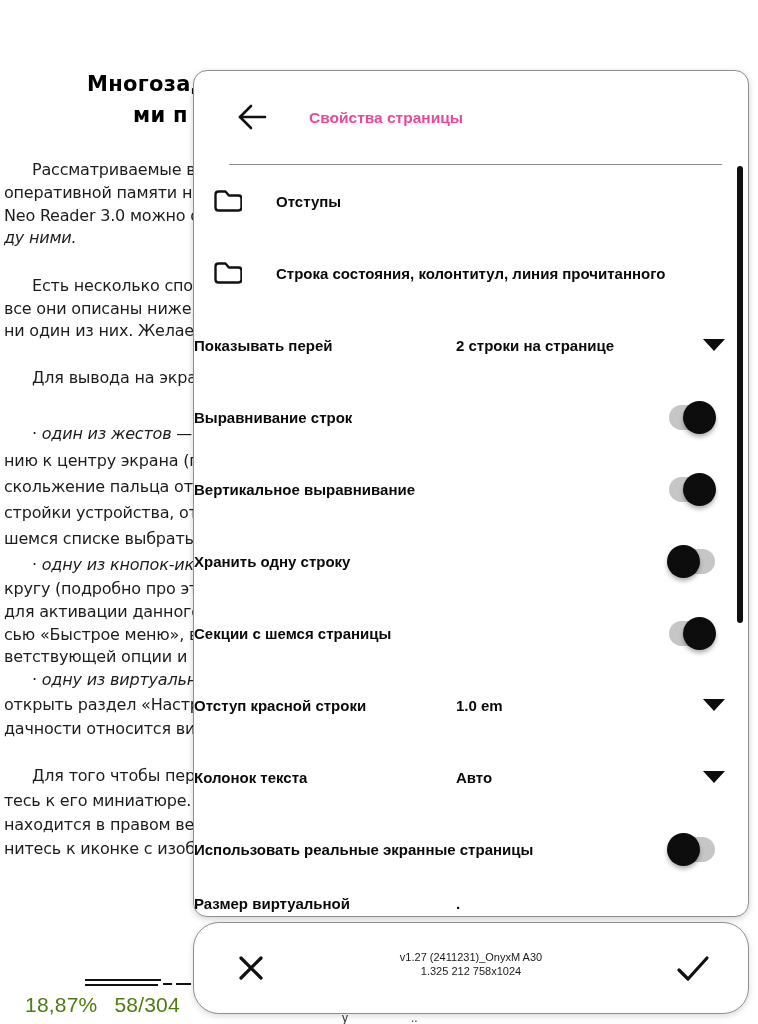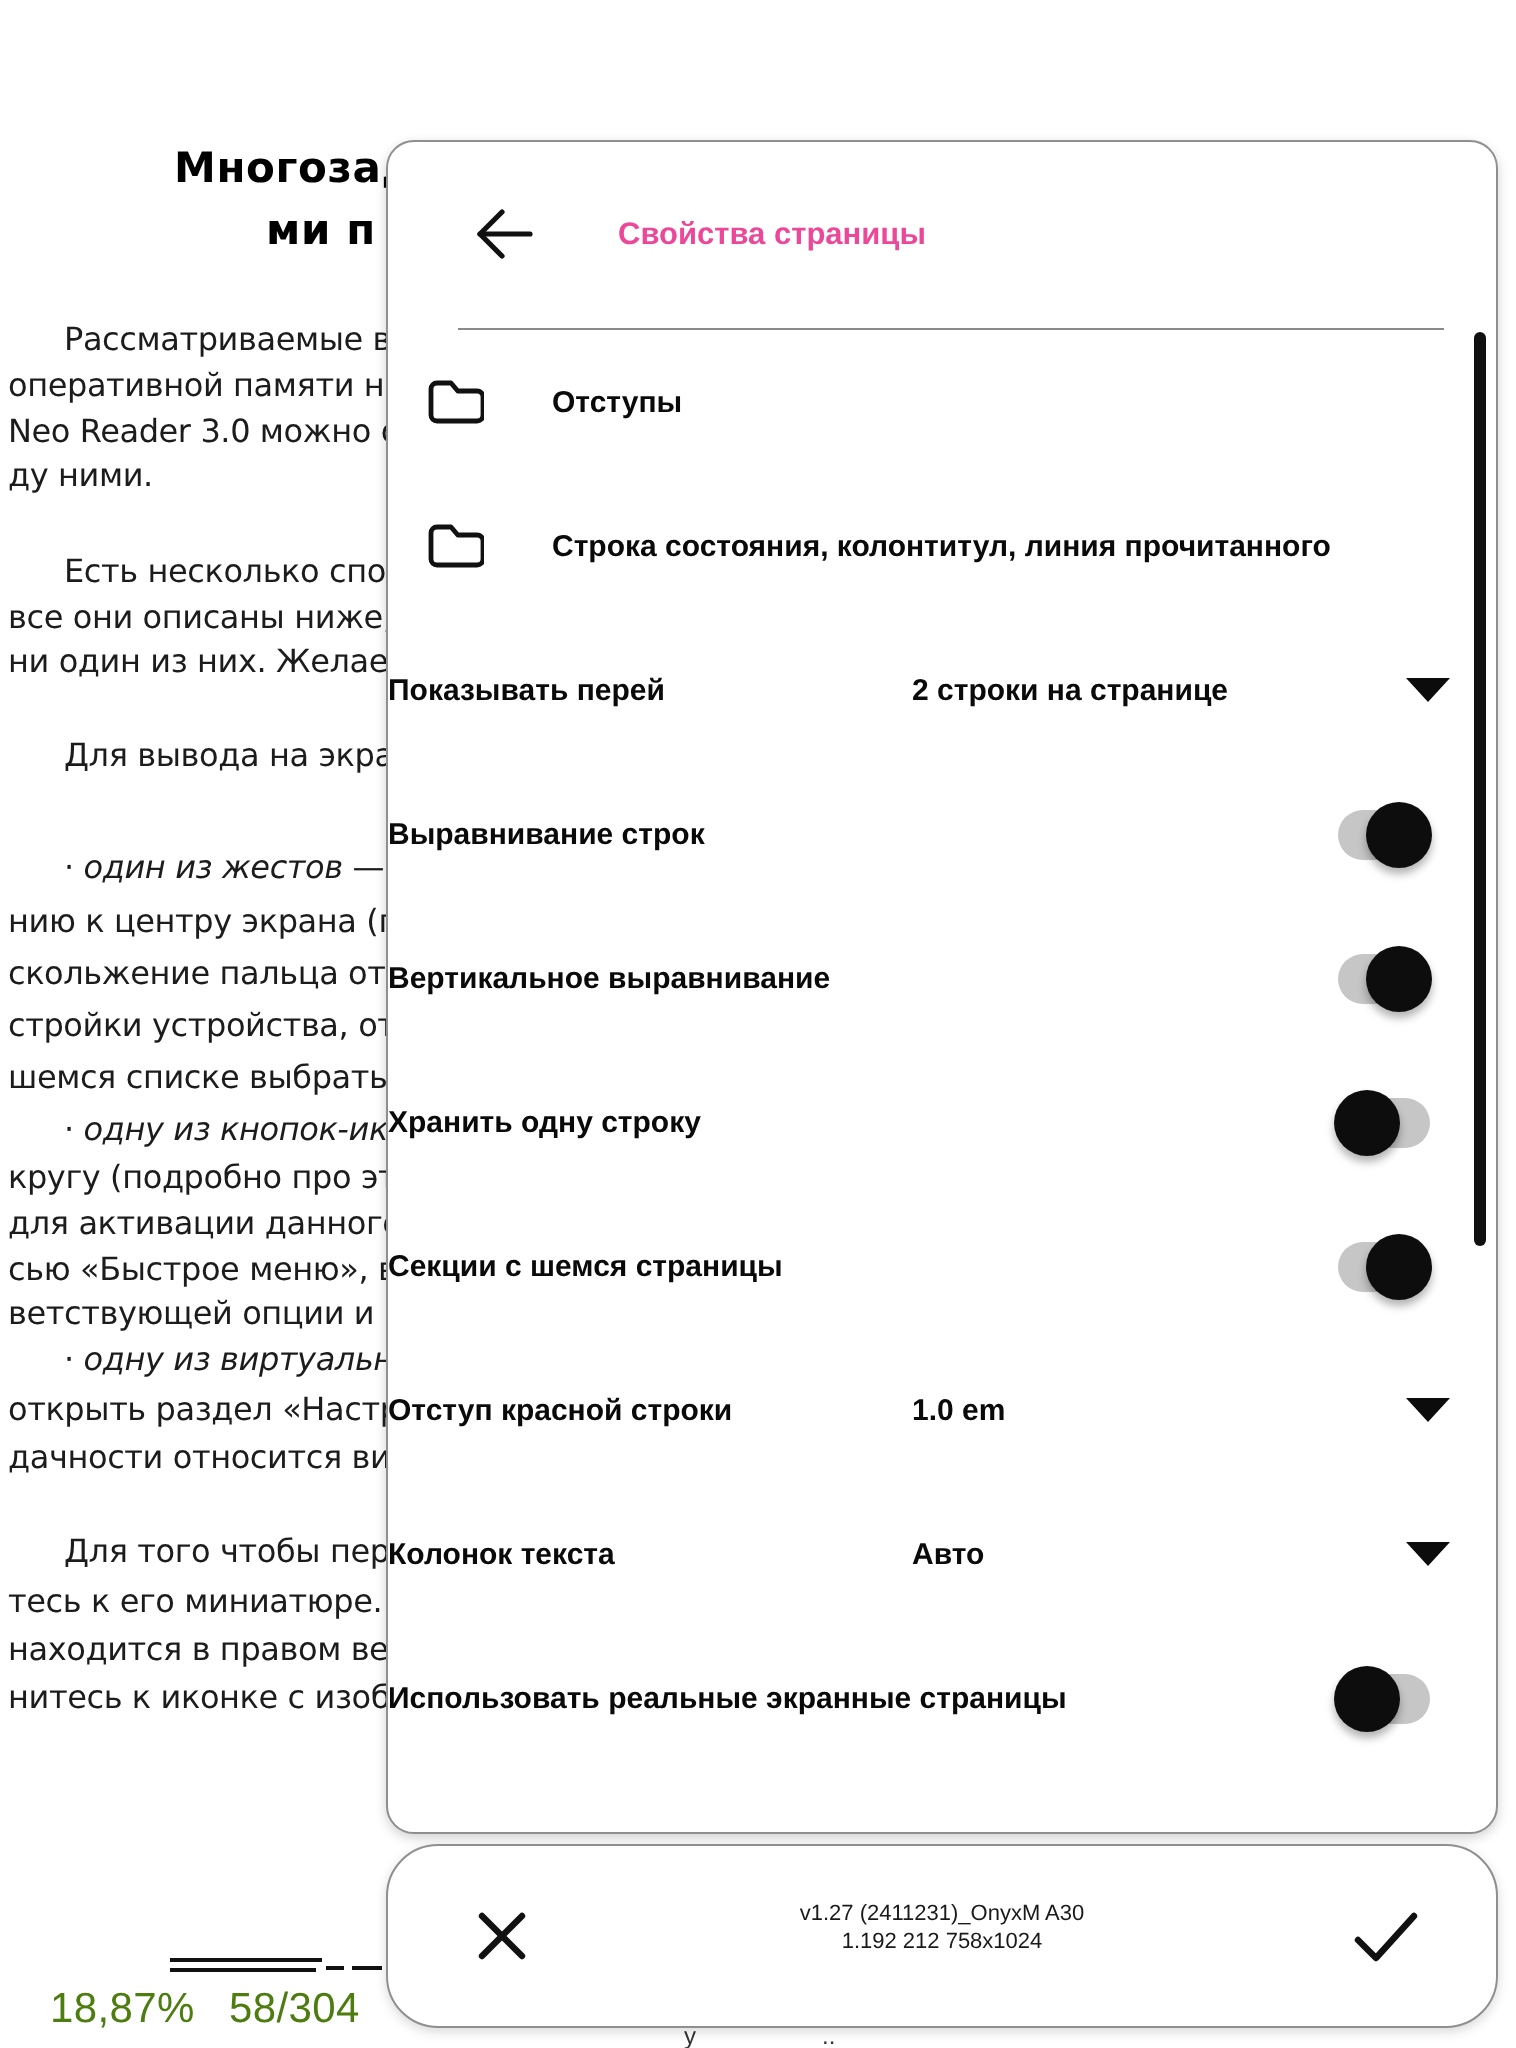--- a/index.html
+++ b/index.html
@@ -78,21 +78,21 @@
 </head>
 <body>
 
 <div class="book-layer">
   <div class="book-heading bh1">Многозад</div>
   <div class="book-heading bh2">ми п</div>
   <div id="book-lines">
       <div class="book-line indent" style="top: 160px;"><span class="pre">Рассматриваемые в на</span><span class="it"></span><span class="post"></span></div>
       <div class="book-line" style="top: 183px;"><span class="pre">оперативной памяти нес</span><span class="it"></span><span class="post"></span></div>
       <div class="book-line" style="top: 206px;"><span class="pre">Neo Reader 3.0 можно от</span><span class="it"></span><span class="post"></span></div>
-      <div class="book-line" style="top: 228px;"><span class="pre">ду ними.</span><span class="it"></span><span class="post"></span></div>
+      <div class="book-line" style="top: 228px; font-style: italic;"><span class="pre">ду ними.</span><span class="it"></span><span class="post"></span></div>
       <div class="book-line indent" style="top: 276px;"><span class="pre">Есть несколько спосо</span><span class="it"></span><span class="post"></span></div>
       <div class="book-line" style="top: 299px;"><span class="pre">все они описаны ниже, н</span><span class="it"></span><span class="post"></span></div>
       <div class="book-line" style="top: 321px;"><span class="pre">ни один из них. Желаемы</span><span class="it"></span><span class="post"></span></div>
       <div class="book-line indent" style="top: 368px;"><span class="pre">Для вывода на экран в</span><span class="it"></span><span class="post"></span></div>
       <div class="book-line indent" style="top: 424px;"><span class="pre">· </span><span class="it">один из жестов</span><span class="post"> — ск</span></div>
       <div class="book-line" style="top: 451px;"><span class="pre">нию к центру экрана (п</span><span class="it"></span><span class="post"></span></div>
       <div class="book-line" style="top: 477px;"><span class="pre">скольжение пальца от л</span><span class="it"></span><span class="post"></span></div>
       <div class="book-line" style="top: 503px;"><span class="pre">стройки устройства, отк</span><span class="it"></span><span class="post"></span></div>
       <div class="book-line" style="top: 529px;"><span class="pre">шемся списке выбрать с</span><span class="it"></span><span class="post"></span></div>
       <div class="book-line indent" style="top: 555px;"><span class="pre">· </span><span class="it">одну из кнопок-иконо</span><span class="post"></span></div>
@@ -218,36 +218,42 @@
 
   </div>
       <div class="s-row t-toggle">
 
     <span class="s-label">Использовать реальные экранные страницы</span>
 
     <span class="tgl off">
       <span class="knob"></span>
     </span>
   </div>
+      <div class="s-row t-text t-partial">
+
+    <span class="s-label">Размер виртуальной</span>
+    <span class="s-value">.</span>
+
+  </div>
     </div>
   <div class="dlg-scrollbar" style="background: rgb(16, 16, 16);"></div>
 </div>
 
 <div class="bottom-bar">
   <button class="close-btn">
     <span>
       <svg width="34" height="34" viewBox="0 0 34 34" stroke="#111" stroke-width="3.2" stroke-linecap="round">
         <line x1="7" y1="7" x2="27" y2="27"></line>
           <line x1="27" y1="7" x2="7" y2="27"></line>
       </svg>
     </span>
   </button>
   <div class="version-box">
     <div>v1.27 (2411231)_OnyxM A30</div>
-    <div>1.192 212 758x1024</div>
+    <div>1.325 212 758x1024</div>
   </div>
   <button class="confirm-btn">
     <span>
       <svg width="38" height="30" viewBox="0 0 38 30" fill="none" stroke="#111" stroke-width="3.2" stroke-linecap="round" stroke-linejoin="round">
         <polyline points="5,16 14,25 33,4"></polyline>
       </svg>
     </span>
   </button>
 </div>
 

